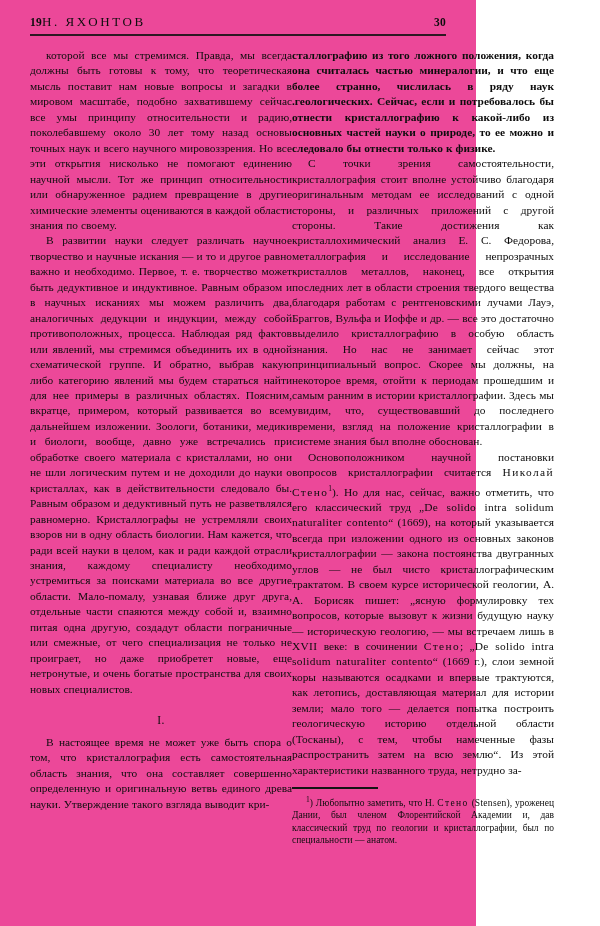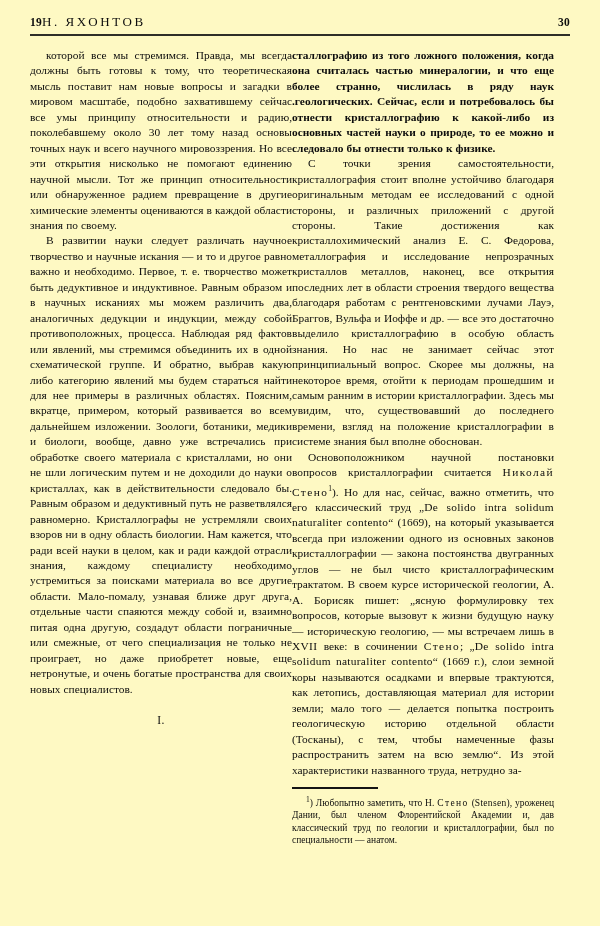--- a/index.html
+++ b/index.html
@@ -10,23 +10,23 @@
   body {
     width: 600px;
     height: 926px;
     overflow: hidden;
     font-family: "Liberation Serif", "DejaVu Serif", serif;
     color: #0d0d0d;
   }
 
   .page {
     position: relative;
-    width: 600px;
+    width: 476px;
     height: 926px;
-    background: #fef9c3;
+    background: #ec4899;
     box-sizing: border-box;
     padding: 0;
   }
 
   
   .running-head {
     position: absolute;
     left: 30px;
     right: 30px;
     top: 14px;
@@ -135,20 +135,21 @@
     <span class="folio">30</span>
   </div>
   <div class="head-rule"></div>
 
   <div class="columns">
 
     <div class="col">
       <p class="para">которой все мы стремимся. Правда, мы всегда должны быть готовы к тому, что теоретическая мысль поставит нам новые вопросы и загадки в мировом масштабе, подобно захватившему сейчас все умы принципу относительности и радию, поколебавшему около 30 лет тому назад основы точных наук и всего научного мировоззрения. Но все эти открытия нисколько не помогают единению научной мысли. Тот же принцип относительности или обнаруженное радием превращение в другие химические элементы оцениваются в каждой области знания по своему.</p>
       <p class="para">В развитии науки следует различать научное творчество и научные искания — и то и другое равно важно и необходимо. Первое, т. е. творчество может быть дедуктивное и индуктивное. Равным образом и в научных исканиях мы можем различить два, аналогичных дедукции и индукции, между собой противоположных, процесса. Наблюдая ряд фактов или явлений, мы стремимся объединить их в одной схематической группе. И обратно, выбрав какую либо категорию явлений мы будем стараться найти для нее примеры в различных областях. Поясним, вкратце, примером, который развивается во всем дальнейшем изложении. Зоологи, ботаники, медики и биологи, вообще, давно уже встречались при обработке своего материала с кристаллами, но они не шли логическим путем и не доходили до науки о кристаллах, как в действительности следовало бы. Равным образом и дедуктивный путь не разветвлялся равномерно. Кристаллографы не устремляли своих взоров ни в одну область биологии. Нам кажется, что ради всей науки в целом, как и ради каждой отрасли знания, каждому специалисту необходимо устремиться за поисками материала во все другие области. Мало-помалу, узнавая ближе друг друга, отдельные части спаяются между собой и, взаимно питая одна другую, создадут области пограничные или смежные, от чего специализация не только не проиграет, но даже приобретет новые, еще нетронутые, и очень богатые пространства для своих новых специалистов.</p>
       <div class="section-head">I.</div>
+      <p class="para">В настоящее время не может уже быть спора о том, что кристаллография есть самостоятельная область знания, что она составляет совершенно определенную и оригинальную ветвь единого древа науки. Утверждение такого взгляда выводит кри-</p>
     </div>
 
     <div class="col">
       <p class="para cont">сталлографию из того ложного положения, когда она считалась частью минералогии, и что еще более странно, числилась в ряду наук .геологических. Сейчас, если и потребовалось бы отнести кристаллографию к какой-либо из основных частей науки о природе, то ее можно и следовало бы отнести только к физике.</p>
       <p class="para">С точки зрения самостоятельности, кристаллография стоит вполне устойчиво благодаря оригинальным методам ее исследований с одной стороны, и различных приложений с другой стороны. Такие достижения как кристаллохимический анализ Е. С. Федорова, металлография и исследование непрозрачных кристаллов металлов, наконец, все открытия последних лет в области строения твердого вещества благодаря работам с рентгеновскими лучами Лауэ, Браггов, Вульфа и Иоффе и др. — все это достаточно выделило кристаллографию в особую область знания. Но нас не занимает сейчас этот принципиальный вопрос. Скорее мы должны, на некоторое время, отойти к периодам прошедшим и самым ранним в истории кристаллографии. Здесь мы увидим, что, существовавший до последнего времени, взгляд на положение кристаллографии в системе знания был вполне обоснован.</p>
       <p class="para"><span>Основоположником научной постановки вопросов кристаллографии считается </span><span class="spaced">Николай Стено</span><span class="fn-marker">1</span><span>). Но для нас, сейчас, важно отметить, что его классический труд „</span><span class="latin">De solido intra solidum naturaliter contento</span><span>“ (1669), на который указывается всегда при изложении одного из основных законов кристаллографии — закона постоянства двугранных углов — не был чисто кристаллографическим трактатом. В своем курсе исторической геологии, А. А. Борисяк пишет: „ясную формулировку тех вопросов, которые вызовут к жизни будущую науку — историческую геологию, — мы встречаем лишь в </span><span class="latin">XVII</span><span> веке: в сочинении </span><span class="spaced">Стено</span><span>; „</span><span class="latin">De solido intra solidum naturaliter contento</span><span>“ (1669 г.), слои земной коры называются осадками и впервые трактуются, как летопись, доставляющая материал для истории земли; мало того — делается попытка построить геологическую историю отдельной области (Тосканы), с тем, чтобы намеченные фазы распространить затем на всю землю“. Из этой характеристики названного труда, нетрудно за-</span></p>
 
       <div class="footnote-zone">
         <div class="footnote-rule"></div>
         <p class="footnote"><span class="fn-marker">1</span><span>) Любопытно заметить, что Н. </span><span class="spaced">Стено</span><span> (</span><span class="latin spaced">Stensen</span><span>), уроженец Дании, был членом Флорентийской Академии и, дав классический труд по геологии и кристаллографии, был по специальности — анатом.</span></p>

